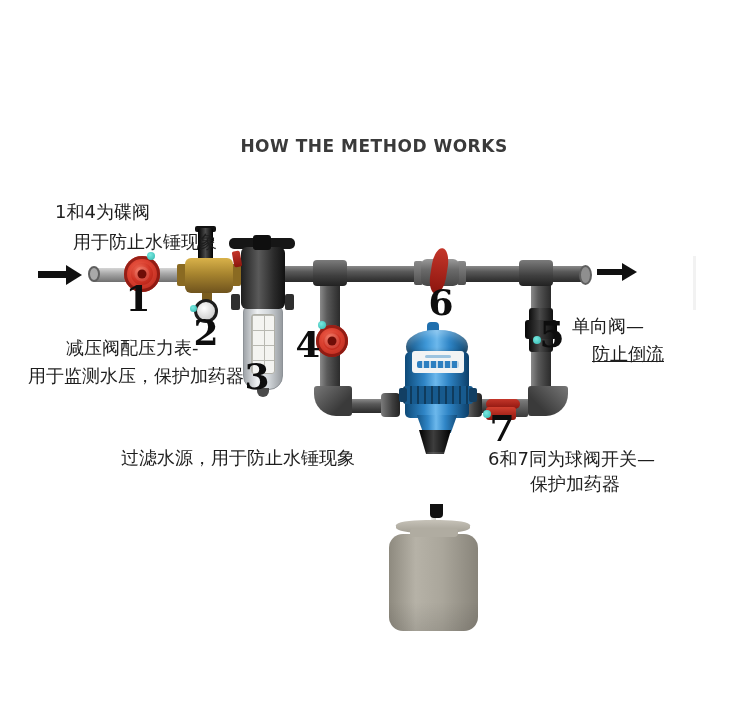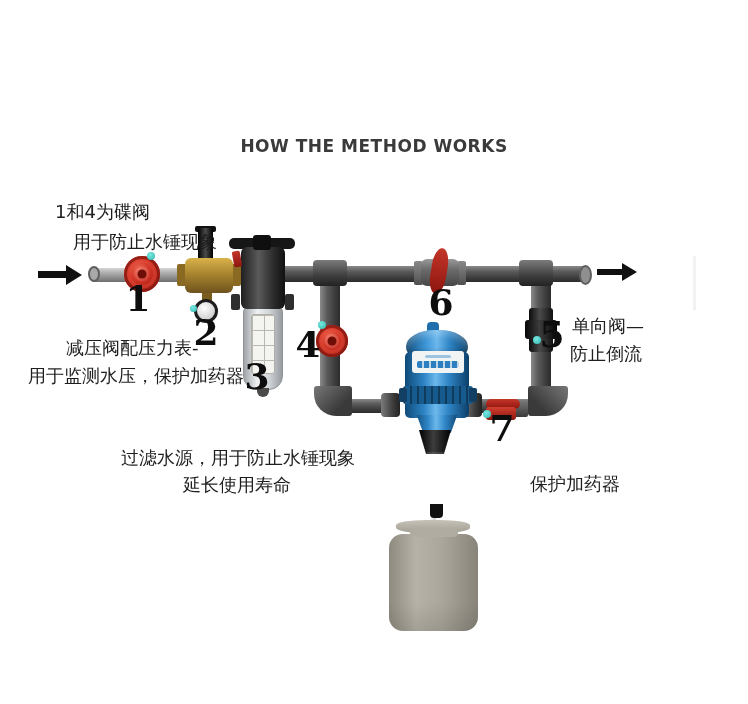--- a/index.html
+++ b/index.html
@@ -45,23 +45,23 @@
 
 <div id="canvas">
 
   <div class="subtitle">HOW THE METHOD WORKS</div>
 
   <div class="cn" style="left:55px;top:200px;">1和4为碟阀</div>
   <div class="cn" style="left:40px;top:230px;margin-left:33px;">用于防止水锤现象</div>
   <div class="cn" style="left:66px;top:336px;">减压阀配压力表-</div>
   <div class="cn" style="left:28px;top:364px;">用于监测水压，保护加药器</div>
   <div class="cn" style="left:121px;top:446px;">过滤水源，用于防止水锤现象</div>
-  <div class="cn" style="left:183px;top:473px;">延长使用寿命</div>
   <div class="cn" style="left:572px;top:314px;">单向阀—</div>
-  <div class="cn" style="left:570px;top:342px;">防止倒流</div>
+  <div class="cn" style="left:592px;top:342px;text-decoration:underline;">防止倒流</div>
+  <div class="cn" style="left:488px;top:447px;">6和7同为球阀开关—</div>
   <div class="cn" style="left:530px;top:472px;">保护加药器</div>
 
   <div class="num" style="left:138px;top:280px;">1</div>
   <div class="num" style="left:206px;top:314px;">2</div>
   <div class="num" style="left:257px;top:358px;">3</div>
   <div class="num" style="left:308px;top:326px;">4</div>
   <div class="num" style="left:552px;top:316px;">5</div>
   <div class="num" style="left:441px;top:284px;">6</div>
   <div class="num" style="left:502px;top:410px;">7</div>
 

